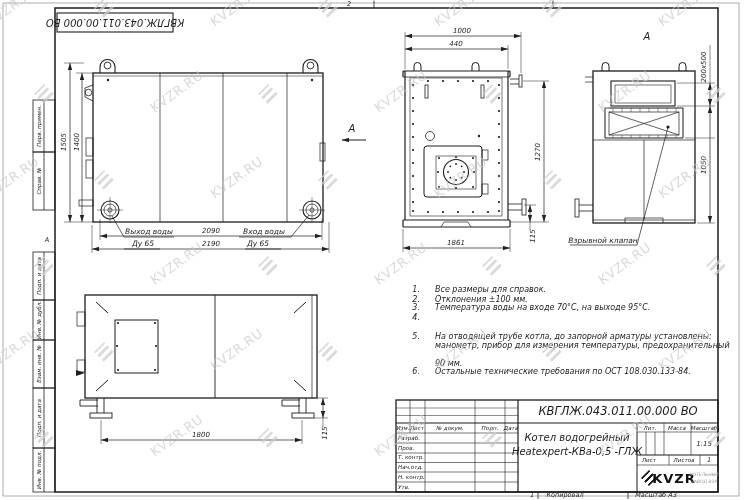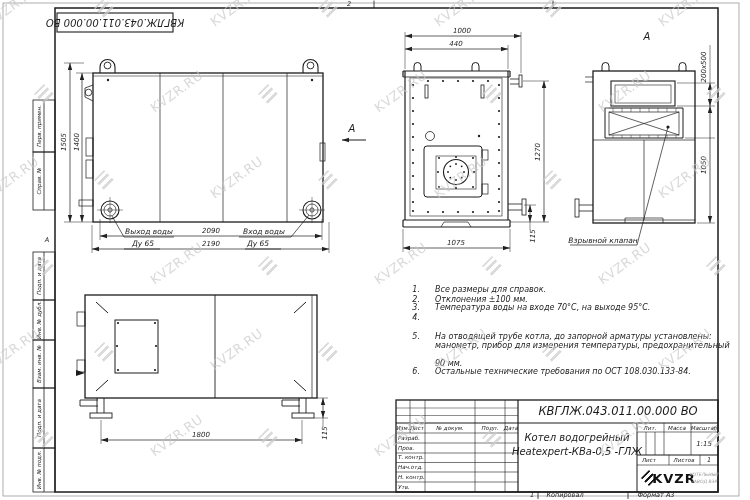--- a/index.html
+++ b/index.html
@@ -364,37 +364,37 @@
 <div class="t r f5" style="left:39px;top:276px">Подп. и дата</div>
 <div class="t r f5" style="left:39px;top:320px">Инв. № дубл.</div>
 <div class="t r f5" style="left:39px;top:364px">Взам. инв. №</div>
 <div class="t r f5" style="left:39px;top:418px">Подп. и дата</div>
 <div class="t r f5" style="left:39px;top:470px">Инв. № подл.</div>
 <div class="t c f6" style="left:47px;top:240px">А</div>
 <div class="t r180 f10" style="left:115px;top:22px">КВГЛЖ.043.011.00.000 ВО</div>
 <div class="t c f6" style="left:349px;top:4px">2</div>
 <div class="t c f6" style="left:532px;top:495px">1</div>
 <div class="t c f6" style="left:565px;top:495px">Копировал</div>
-<div class="t c f6" style="left:656px;top:495px">Формат А3</div>
+<div class="t c f6" style="left:656px;top:495px">Масштаб А3</div>
 
 <div class="t r f7" style="left:64px;top:142px">1505</div>
 <div class="t r f7" style="left:77px;top:142px">1400</div>
 <div class="t c f7" style="left:211px;top:231px">2090</div>
 <div class="t c f7" style="left:211px;top:244px">2190</div>
 <div class="t c f75" style="left:149px;top:231px">Выход воды</div>
 <div class="t c f75" style="left:143px;top:243px">Ду 65</div>
 <div class="t c f75" style="left:264px;top:231px">Вход воды</div>
 <div class="t c f75" style="left:258px;top:243px">Ду 65</div>
 <div class="t c f10" style="left:352px;top:128px">А</div>
 
 <div class="t c f7" style="left:462px;top:31px">1000</div>
 <div class="t c f7" style="left:456px;top:44px">440</div>
 <div class="t r f7" style="left:538px;top:152px">1270</div>
 <div class="t r f7" style="left:533px;top:236px">115</div>
-<div class="t c f7" style="left:456px;top:243px">1075</div>
+<div class="t c f7" style="left:456px;top:243px">1861</div>
 
 <div class="t c f10" style="left:647px;top:36px">А</div>
 <div class="t r f7" style="left:704px;top:67px">200х500</div>
 <div class="t r f7" style="left:704px;top:165px">1050</div>
 <div class="t c f75" style="left:603px;top:240px">Взрывной клапан</div>
 
 <div class="t c f7" style="left:201px;top:435px">1800</div>
 <div class="t r f7" style="left:325px;top:433px">115</div>
 
 <div class="t f8 num" style="left:404px;top:285px">1.</div>

